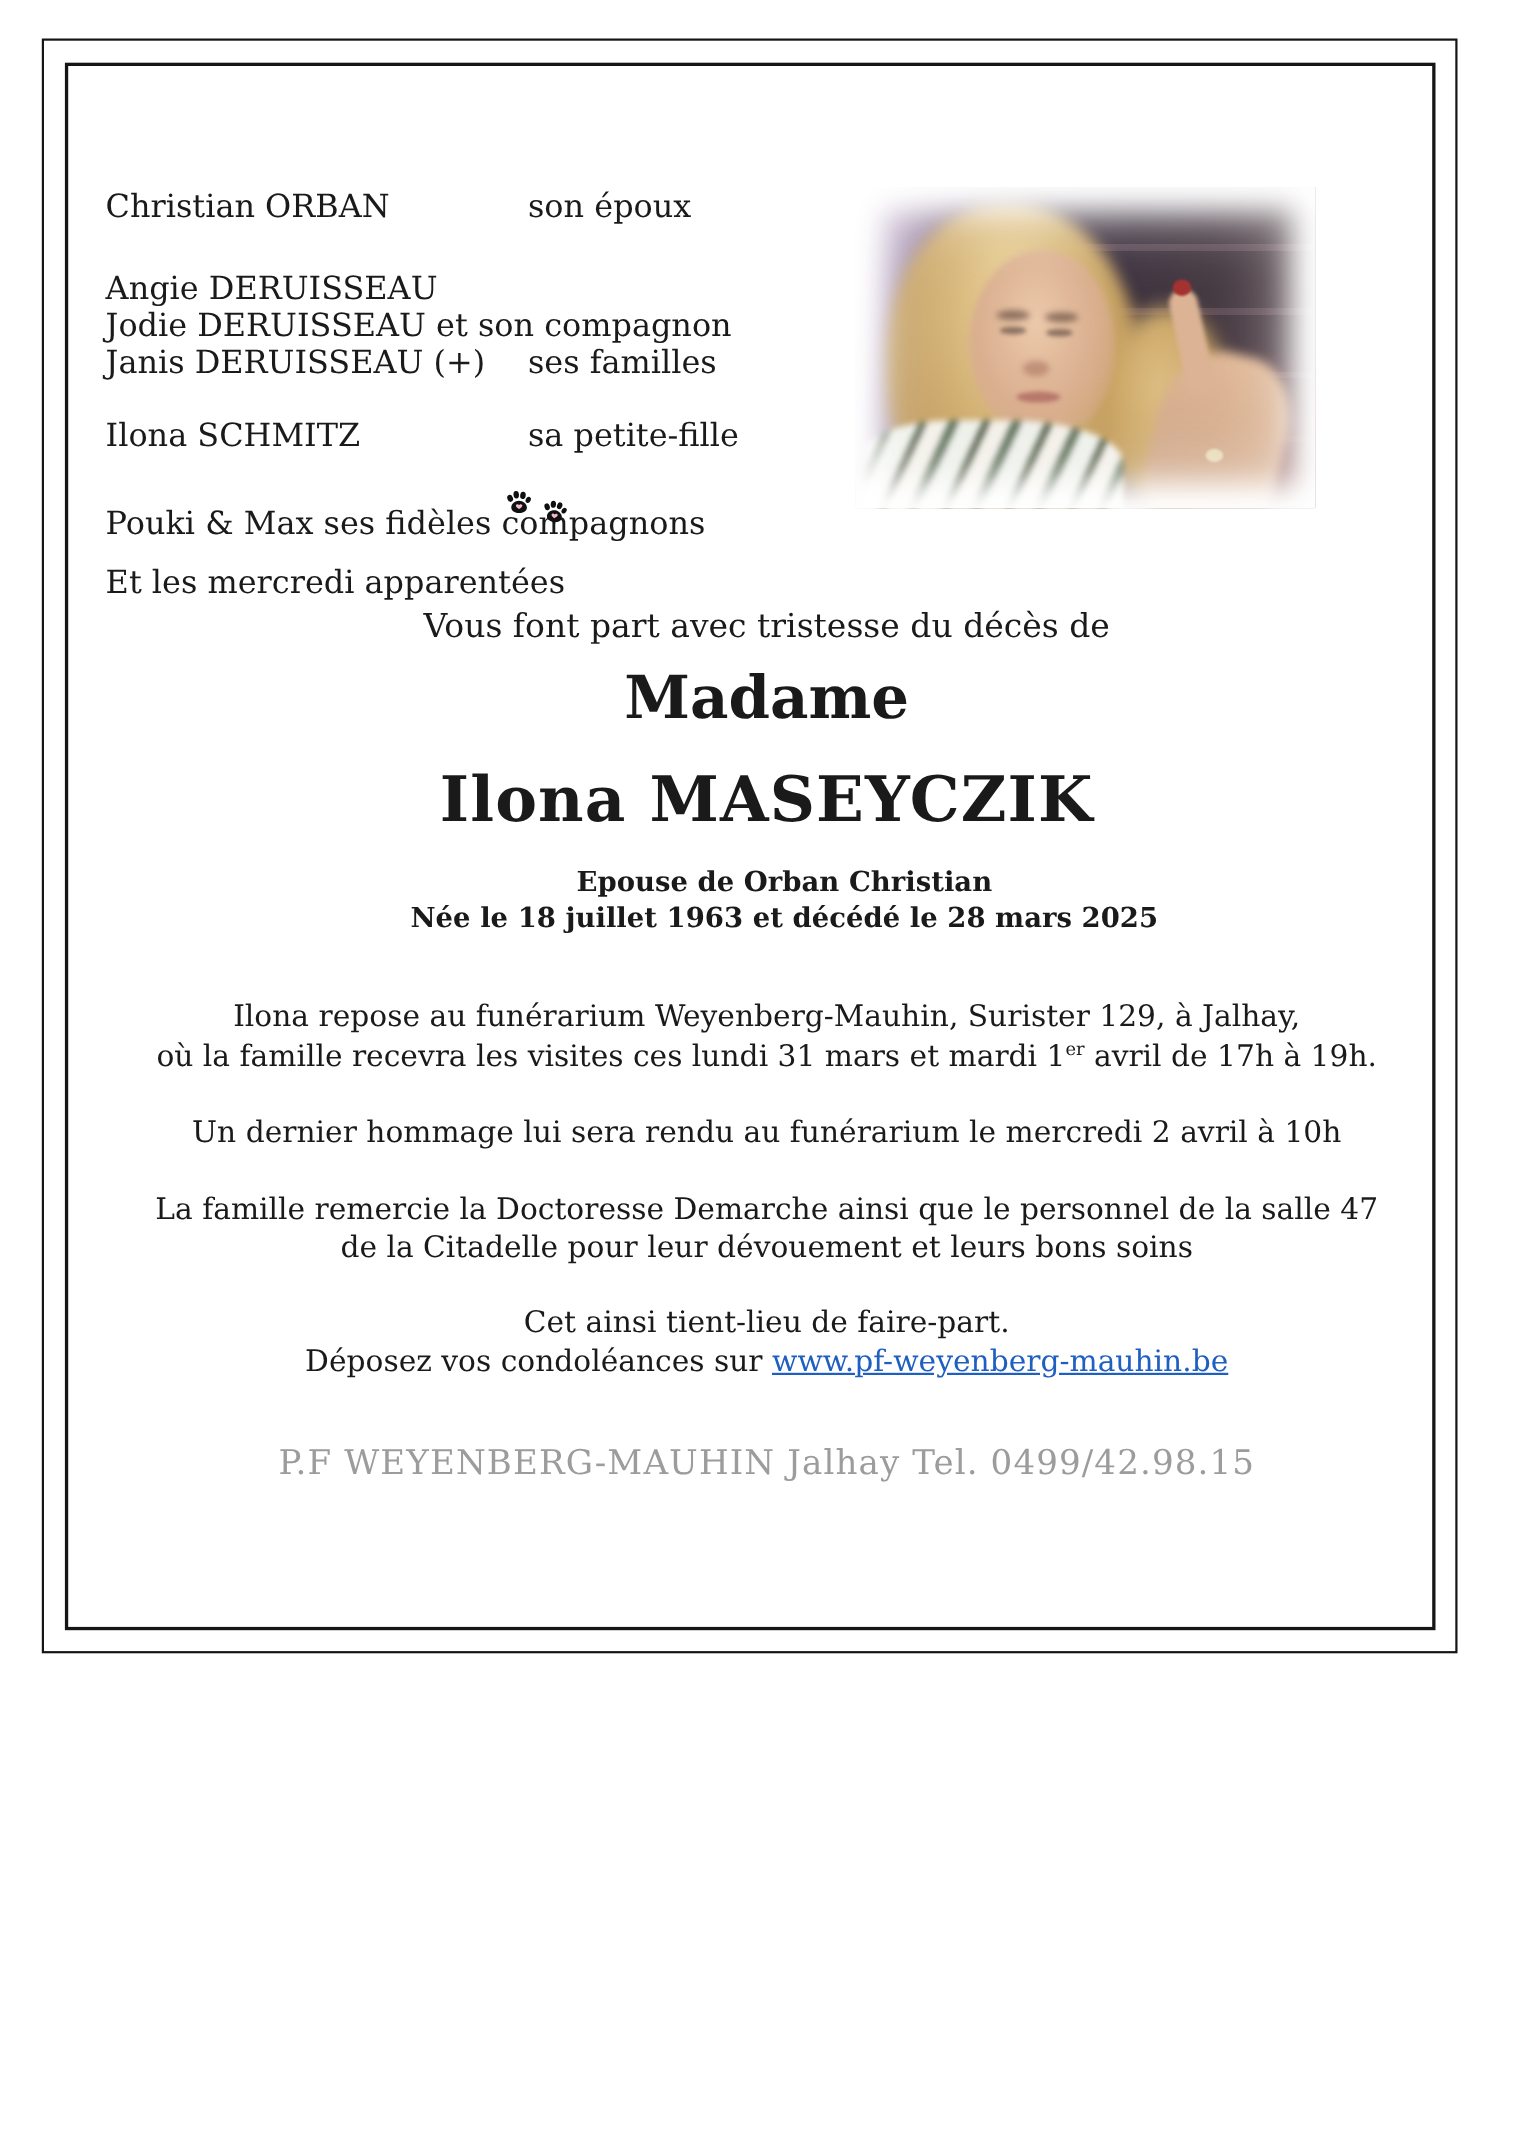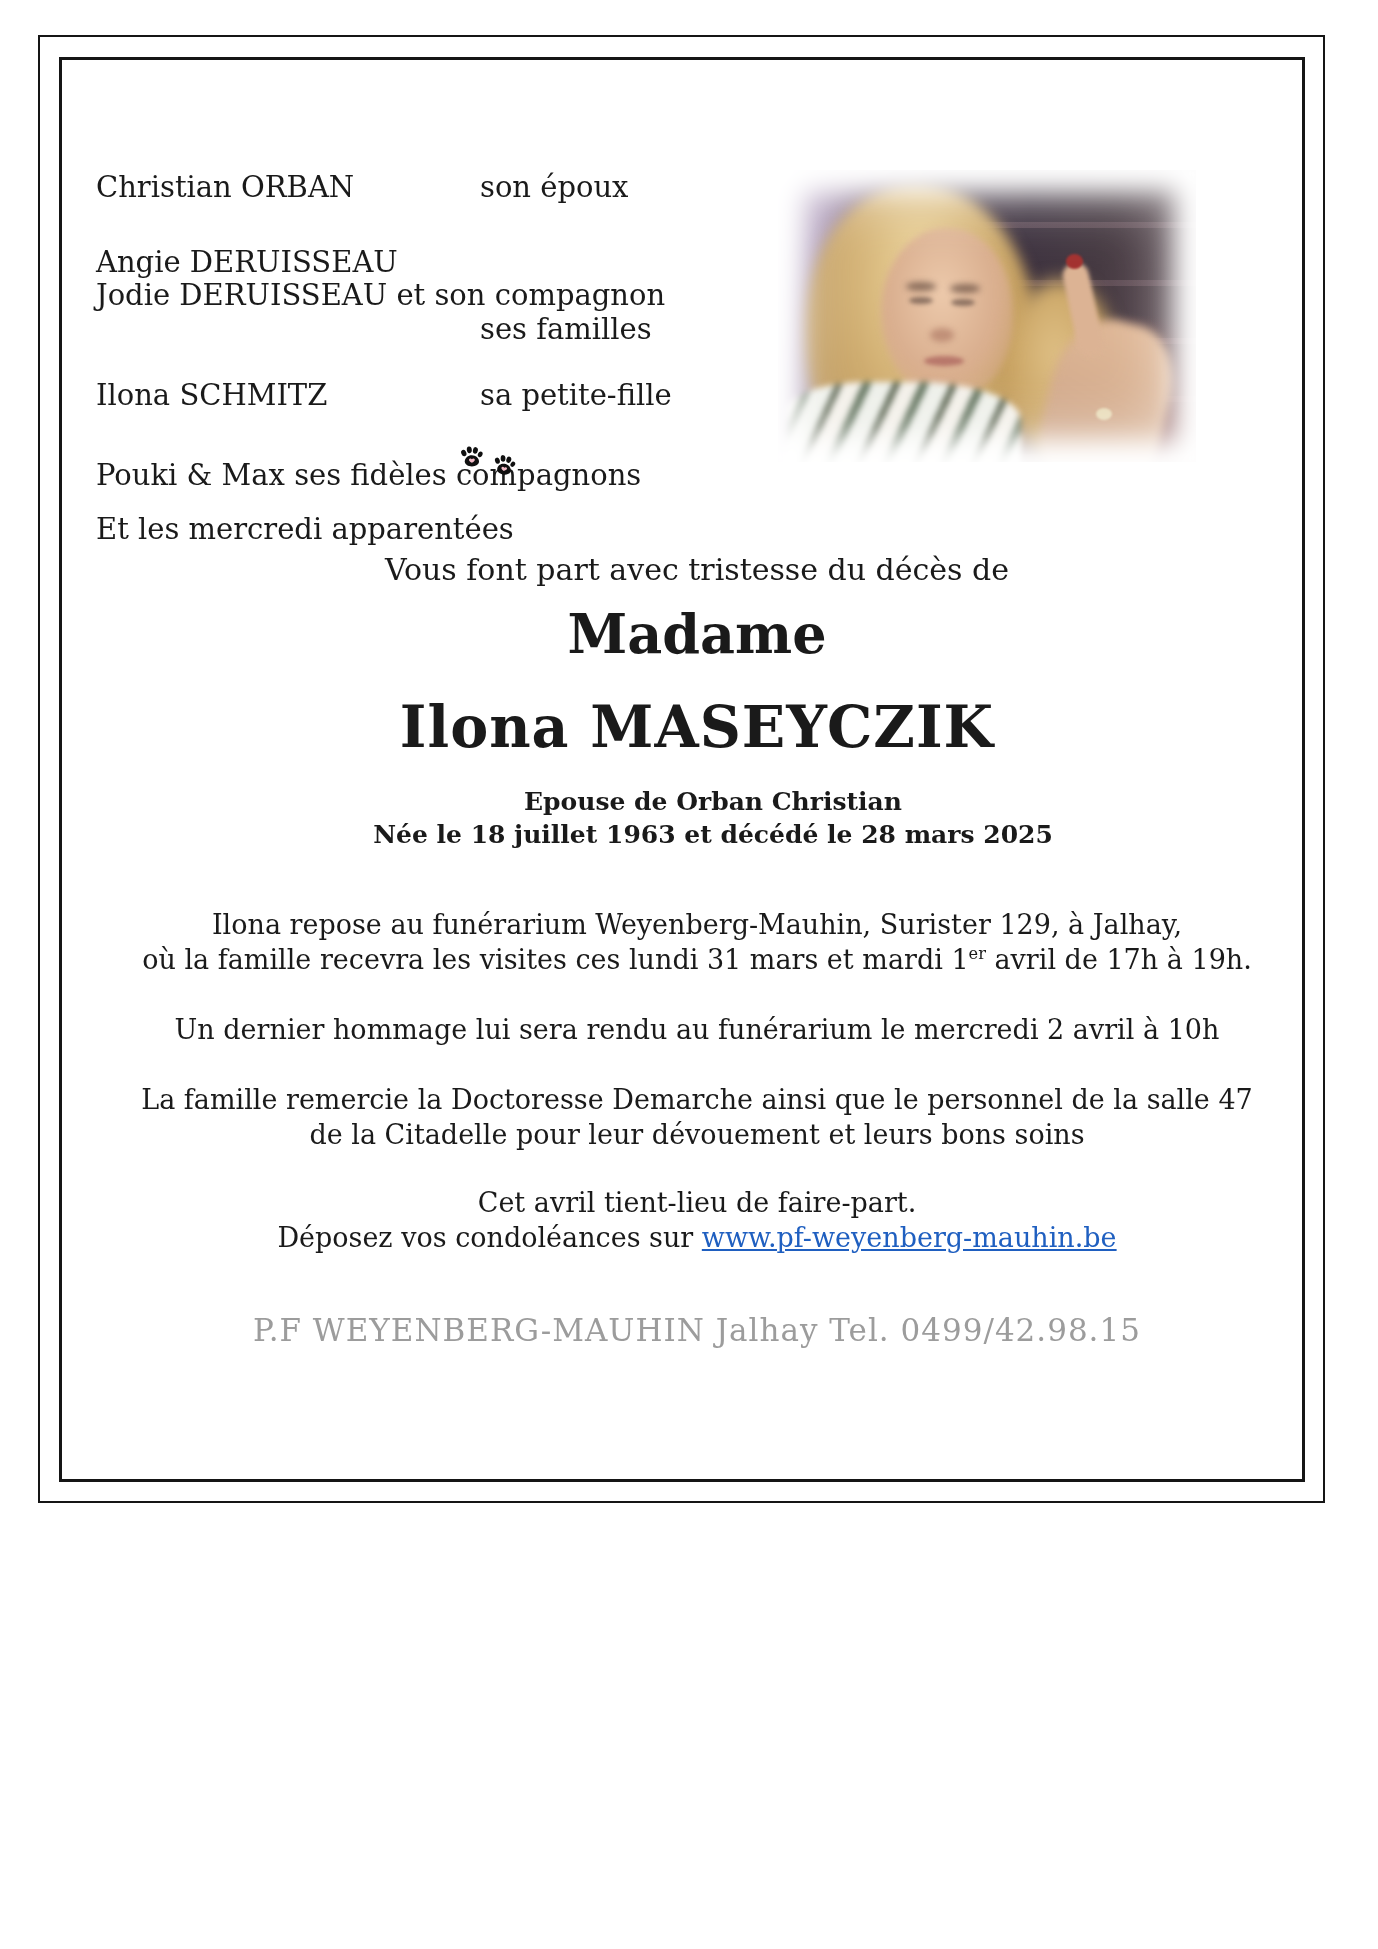--- a/index.html
+++ b/index.html
@@ -92,20 +92,21 @@
 
   <div class="frame-outer"></div>
   <div class="frame-inner"></div>
 
   <div class="abs name-col" style="top:170px">Christian ORBAN</div>
   <div class="abs rel-col" style="top:170px">son époux</div>
 
   <div class="abs name-col" style="top:245px">Angie DERUISSEAU</div>
   <div class="abs name-col" style="top:278px">Jodie DERUISSEAU et son compagnon</div>
 
+  <div class="abs name-col" style="top:312px">Janis DERUISSEAU (+)</div>
   <div class="abs rel-col" style="top:312px">ses familles</div>
 
   <div class="abs name-col" style="top:378px">Ilona SCHMITZ</div>
   <div class="abs rel-col" style="top:378px">sa petite-fille</div>
 
   <div class="abs name-col" style="top:458px">Pouki &amp; Max ses fidèles compagnons</div>
 
   <div class="abs paws">
     <span>
       <svg viewBox="0 0 26 26" width="26" height="26">
@@ -163,18 +164,18 @@
   <div class="abs centered bold-line" style="top:820px">Née le 18 juillet 1963 et décédé le 28 mars 2025</div>
 
   <div class="abs centered body-line" style="top:909px">Ilona repose au funérarium Weyenberg-Mauhin, Surister 129, à Jalhay,</div>
   <div class="abs centered body-line" style="top:944px"><span>où la famille recevra les visites ces lundi 31 mars et mardi 1</span><span class="sup">er</span><span> avril de 17h à 19h.</span></div>
 
   <div class="abs centered body-line" style="top:1014px">Un dernier hommage lui sera rendu au funérarium le mercredi 2 avril à 10h</div>
 
   <div class="abs centered body-line" style="top:1084px">La famille remercie la Doctoresse Demarche ainsi que le personnel de la salle 47</div>
   <div class="abs centered body-line" style="top:1119px">de la Citadelle pour leur dévouement et leurs bons soins</div>
 
-  <div class="abs centered body-line" style="top:1187px">Cet avril tient-lieu de faire-part.</div>
+  <div class="abs centered body-line" style="top:1187px">Cet ainsi tient-lieu de faire-part.</div>
   <div class="abs centered body-line" style="top:1222px"><span>Déposez vos condoléances sur </span><span class="link">www.pf-weyenberg-mauhin.be</span></div>
 
   <div class="abs centered footer-line" style="top:1312px">P.F WEYENBERG-MAUHIN Jalhay Tel. 0499/42.98.15</div>
 
 </div>
 
 </body></html>

